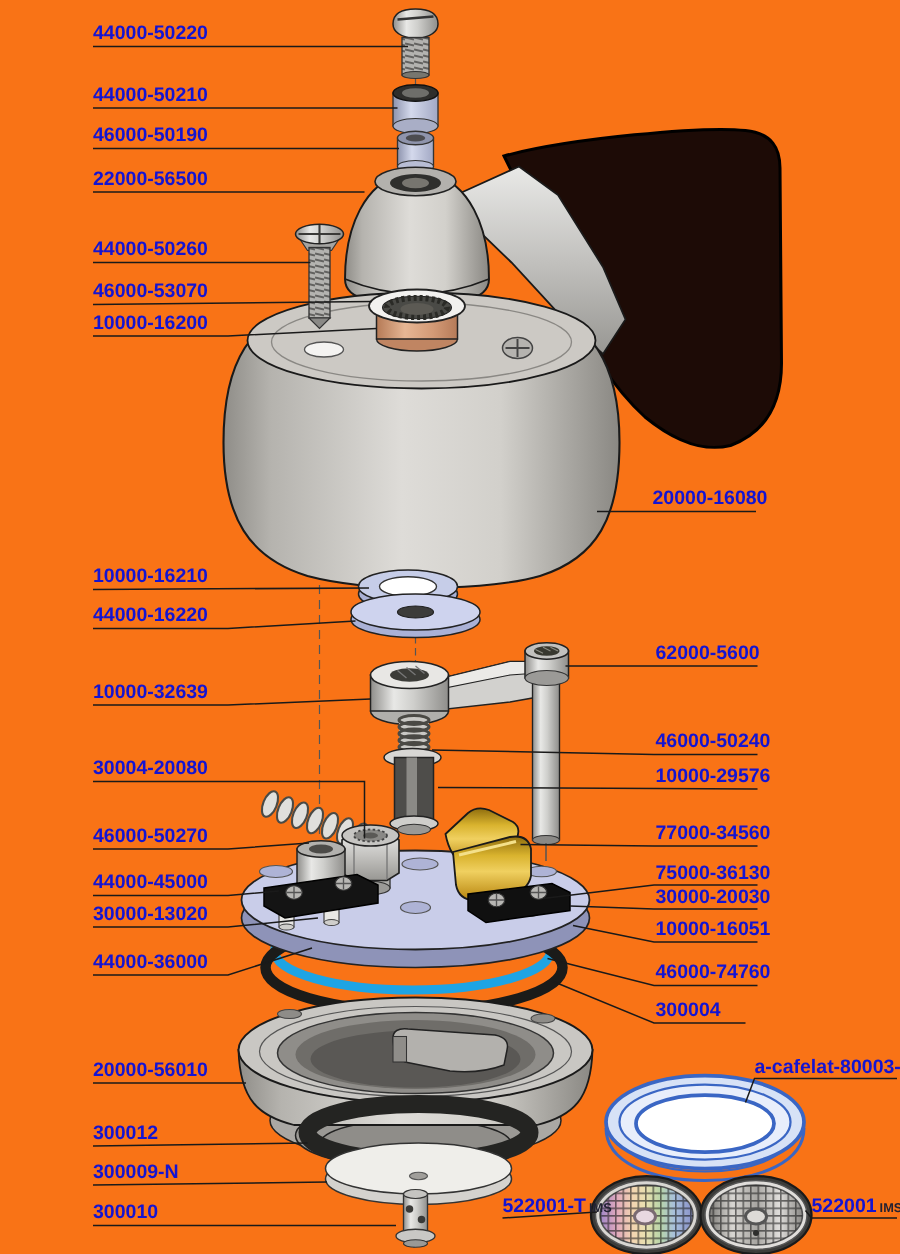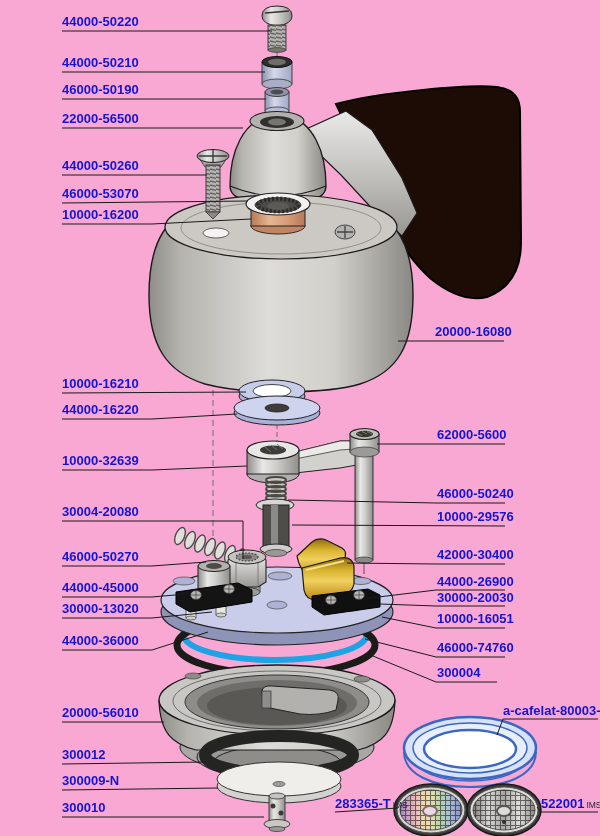--- a/index.html
+++ b/index.html
@@ -1,21 +1,21 @@
 <!DOCTYPE html>
 <html><head>
 <meta charset="utf-8">
 <style>
   html,body{margin:0;padding:0;background:#ffffff;}
-  .stage{position:relative;width:600px;height:836px;background:#f9a8d4;overflow:hidden;
+  .stage{position:relative;width:600px;height:836px;background:#f97316;overflow:hidden;
          font-family:"Liberation Sans","DejaVu Sans",sans-serif;}
   .stage svg{position:absolute;left:0;top:0;}
   .lbl{position:absolute;font-size:13px;font-weight:bold;color:#1414d2;
        white-space:nowrap;letter-spacing:0px;line-height:15px;cursor:pointer;}
-  .lbl .suffix{font-size:8.5px;font-weight:normal;color:#222233;margin-left:2px;}
+  .lbl .suffix{font-size:8.5px;font-weight:bold;color:#222233;margin-left:2px;}
 </style>
 </head>
 <body>
 
 <div class="stage">
 
 <svg width="600" height="836" viewBox="0 0 600 836">
   <defs>
     <linearGradient id="gMetalH" x1="0" y1="0" x2="1" y2="0">
       <stop offset="0" stop-color="#8e8d8a"></stop>
@@ -371,30 +371,30 @@
 <div class="lbl" style="left:62px;top:207px">10000-16200</div>
 <div class="lbl" style="left:435px;top:324px">20000-16080</div>
 <div class="lbl" style="left:62px;top:376px">10000-16210</div>
 <div class="lbl" style="left:62px;top:402px">44000-16220</div>
 <div class="lbl" style="left:437px;top:427px">62000-5600</div>
 <div class="lbl" style="left:62px;top:453px">10000-32639</div>
 <div class="lbl" style="left:437px;top:486px">46000-50240</div>
 <div class="lbl" style="left:62px;top:504px">30004-20080</div>
 <div class="lbl" style="left:437px;top:509px">10000-29576</div>
 <div class="lbl" style="left:62px;top:549px">46000-50270</div>
-<div class="lbl" style="left:437px;top:547px">42000-30400</div>
+<div class="lbl" style="left:437px;top:547px">77000-34560</div>
 <div class="lbl" style="left:62px;top:580px">44000-45000</div>
-<div class="lbl" style="left:437px;top:574px">44000-26900</div>
+<div class="lbl" style="left:437px;top:574px">75000-36130</div>
 <div class="lbl" style="left:62px;top:601px">30000-13020</div>
 <div class="lbl" style="left:437px;top:590px">30000-20030</div>
 <div class="lbl" style="left:437px;top:611px">10000-16051</div>
 <div class="lbl" style="left:62px;top:633px">44000-36000</div>
 <div class="lbl" style="left:437px;top:640px">46000-74760</div>
 <div class="lbl" style="left:437px;top:665px">300004</div>
 <div class="lbl" style="left:62px;top:705px">20000-56010</div>
 <div class="lbl" style="left:503px;top:703px">a-cafelat-80003-s</div>
 <div class="lbl" style="left:62px;top:747px">300012</div>
 <div class="lbl" style="left:62px;top:773px">300009-N</div>
 <div class="lbl" style="left:62px;top:800px">300010</div>
-<div class="lbl" style="left:335px;top:796px"><span>283365-T</span><span class="suffix">IMS</span></div>
+<div class="lbl" style="left:335px;top:796px"><span>522001-T</span><span class="suffix">IMS</span></div>
 <div class="lbl" style="left:541px;top:796px"><span>522001</span><span class="suffix">IMS</span></div>
 
 </div>
 
 </body></html>

